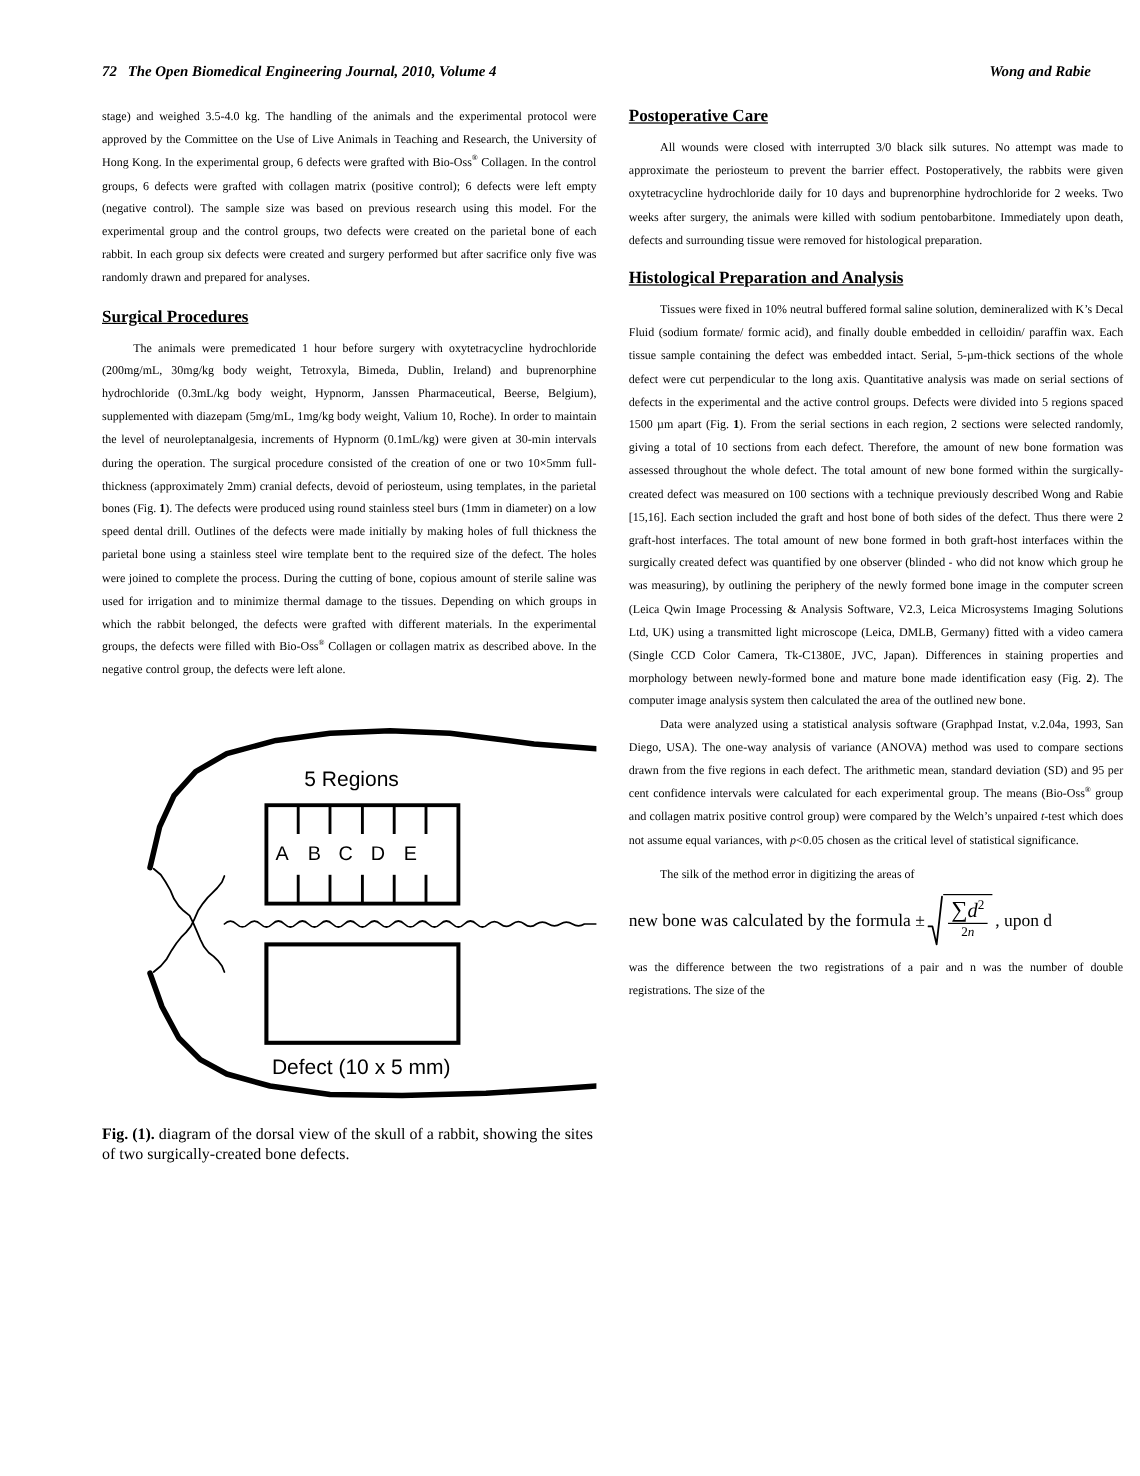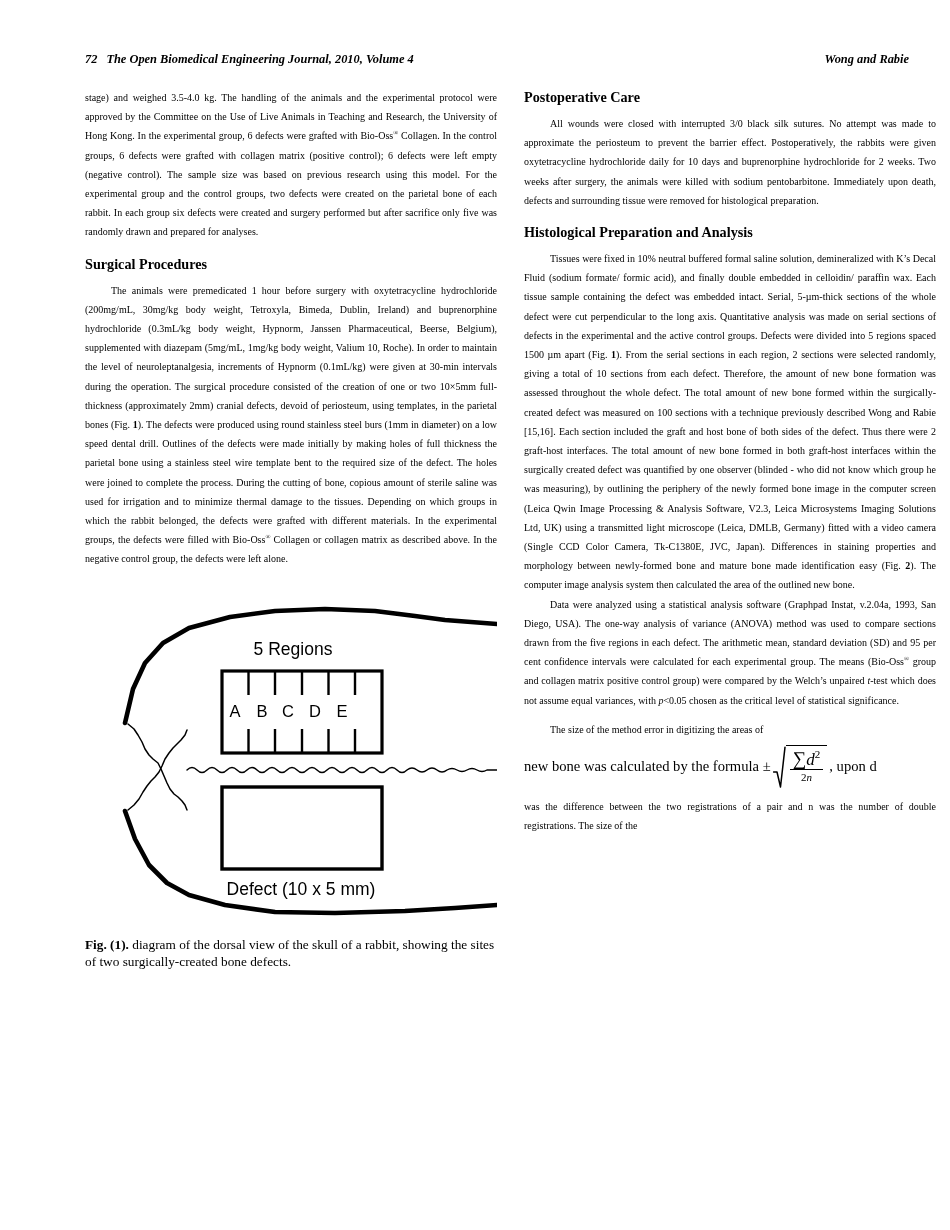--- a/index.html
+++ b/index.html
@@ -67,20 +67,21 @@
     hyphens: none;
   }
   p.body.noindent { text-indent: 0; }
 
   h2.section {
     margin: 13px 0 8px 0;
     font-size: 14.2px;
     font-weight: bold;
     line-height: 18px;
     text-align: left;
+    text-decoration: underline;
   }
   h2.section.first { margin-top: 0; }
 
   sup.reg {
     font-size: 0.66em;
     vertical-align: super;
     line-height: 0;
   }
   .bold { font-weight: bold; }
   .ital { font-style: italic; }
@@ -251,21 +252,21 @@
 
     <p class="body">All wounds were closed with interrupted 3/0 black silk sutures. No attempt was made to approximate the periosteum to prevent the barrier effect. Postoperatively, the rabbits were given oxytetracycline hydrochloride daily for 10 days and buprenorphine hydrochloride for 2 weeks. Two weeks after surgery, the animals were killed with sodium pentobarbitone. Immediately upon death, defects and surrounding tissue were removed for histological preparation.</p>
 
     <h2 class="section">Histological Preparation and Analysis</h2>
 
     <p class="body"><span>Tissues were fixed in 10% neutral buffered formal saline solution, demineralized with K’s Decal Fluid (sodium formate/ formic acid), and finally double embedded in celloidin/ paraffin wax. Each tissue sample containing the defect was embedded intact. Serial, 5-µm-thick sections of the whole defect were cut perpendicular to the long axis. Quantitative analysis was made on serial sections of defects in the experimental and the active control groups. Defects were divided into 5 regions spaced 1500 µm apart (Fig. </span><span class="bold">1</span><span>). From the serial sections in each region, 2 sections were selected randomly, giving a total of 10 sections from each defect. Therefore, the amount of new bone formation was assessed throughout the whole defect. The total amount of new bone formed within the surgically-created defect was measured on 100 sections with a technique previously described Wong and Rabie [15,16]. Each section included the graft and host bone of both sides of the defect. Thus there were 2 graft-host interfaces. The total amount of new bone formed in both graft-host interfaces within the surgically created defect was quantified by one observer (blinded - who did not know which group he was measuring), by outlining the periphery of the newly formed bone image in the computer screen (Leica Qwin Image Processing &amp; Analysis Software, V2.3, Leica Microsystems Imaging Solutions Ltd, UK) using a transmitted light microscope (Leica, DMLB, Germany) fitted with a video camera (Single CCD Color Camera, Tk-C1380E, JVC, Japan). Differences in staining properties and morphology between newly-formed bone and mature bone made identification easy (Fig. </span><span class="bold">2</span><span>). The computer image analysis system then calculated the area of the outlined new bone.</span></p>
 
 
     <p class="body"><span>Data were analyzed using a statistical analysis software (Graphpad Instat, v.2.04a, 1993, San Diego, USA). The one-way analysis of variance (ANOVA) method was used to compare sections drawn from the five regions in each defect. The arithmetic mean, standard deviation (SD) and 95 per cent confidence intervals were calculated for each experimental group. The means (Bio-Oss</span><sup class="reg">®</sup><span> group and collagen matrix positive control group) were compared by the Welch’s unpaired </span><span class="ital">t</span><span>-test which does not assume equal variances, with </span><span class="ital">p</span><span>&lt;0.05 chosen as the critical level of statistical significance.</span></p>
 
-    <p class="body" style="margin-top:10px;">The size of the method error in digitizing the areas of</p>
+    <p class="body" style="margin-top:10px;">The silk of the method error in digitizing the areas of</p>
 
     <p class="formula-line" style="margin-top:6px;"><span>new bone was calculated by the formula </span><span>±</span><span class="mathbox"><span class="radical">
             <span class="rad-sign">
               <svg width="13" height="44" viewBox="0 0 13 44">
                 <path d="M 0.5 27 L 4 27 L 7.5 42 L 12 2.2" fill="none" stroke="#000" stroke-width="1.5" stroke-linecap="round" stroke-linejoin="round"></path>
               </svg>
             </span>
             <span class="rad-body"><span class="frac"><span class="num"><span class="sigma">∑</span><span class="dvar">d</span><span class="expo">2</span></span><span class="den"><span class="two">2</span><span class="nvar">n</span></span></span></span>
           </span></span><span>, upon d</span></p>
 

